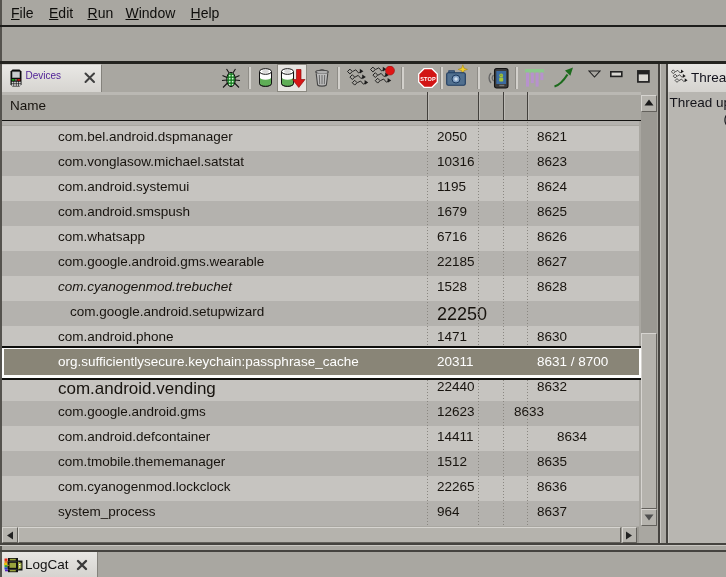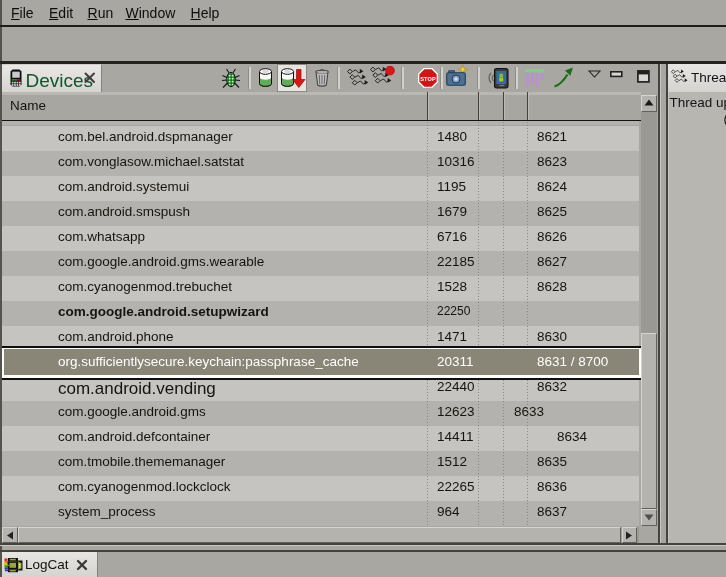--- a/index.html
+++ b/index.html
@@ -43,21 +43,21 @@
       <rect x="1.7" y="12.7" width="1.8" height="1.8" fill="#d2d2d2"></rect>
       <rect x="4.1" y="12.7" width="1.8" height="1.8" fill="#d2d2d2"></rect>
       <rect x="6.5" y="12.7" width="1.8" height="1.8" fill="#d2d2d2"></rect>
       <rect x="8.9" y="12.7" width="1.8" height="1.8" fill="#d2d2d2"></rect>
       <rect x="1.7" y="15.1" width="1.8" height="1.8" fill="#d2d2d2"></rect>
       <rect x="4.1" y="15.1" width="1.8" height="1.8" fill="#d2d2d2"></rect>
       <rect x="6.5" y="15.1" width="1.8" height="1.8" fill="#d2d2d2"></rect>
       <rect x="8.9" y="15.1" width="1.8" height="1.8" fill="#d2d2d2"></rect>
     </svg>
   </div>
-  <span class="abs" style="left:25.5px;top:70px;font-size:19px;color:#14532d;">Devices</span>
+  <span class="abs" style="left:25.5px;top:70px;font-size:10px;color:#4c1d95;">Devices</span>
   <svg class="abs" style="left:83.5px;top:71.5px;" width="12" height="12">
     <path d="M1.5 1.5 L10 10 M10 1.5 L1.5 10" stroke="#3f3f3f" stroke-width="2" stroke-linecap="round"></path>
   </svg>
 
   <div id="toolbar">
     <div class="abs" style="left:277px;top:63.5px;width:30px;height:28.5px;background:#e6e4e0;border:1px solid #8a8880;"></div>
     <svg class="abs" style="left:220px;top:66px;" width="22" height="24">
       <defs>
         <pattern id="bugp" width="3" height="3" patternUnits="userSpaceOnUse">
           <rect width="3" height="3" fill="#2e9e38"></rect>
@@ -201,21 +201,21 @@
   <div class="abs" style="left:503px;top:92px;width:1px;height:27.5px;background:#43413d;"></div>
   <div class="abs" style="left:504px;top:93px;width:1px;height:26.5px;background:#bcbab5;"></div>
   <div class="abs" style="left:527px;top:92px;width:1px;height:27.5px;background:#43413d;"></div>
   <div class="abs" style="left:528px;top:93px;width:1px;height:26.5px;background:#bcbab5;"></div>
   <div class="abs" style="left:2px;top:119.5px;width:639px;height:1.8px;background:#121210;"></div>
 
   <div id="tbody">
     <div class="abs" style="left:2px;top:121.3px;width:637px;height:4.2px;background:#b4b2ae;"></div>
     <div class="abs" style="left:2px;top:125.5px;width:637px;height:25px;background:#c6c4c0;"></div>
     <span class="abs" style="left:58px;top:129.3px;font-size:13.5px;color:#17130e;">com.bel.android.dspmanager</span>
-    <span class="abs" style="left:437px;top:129.3px;font-size:13.5px;color:#17130e;">1480</span>
+    <span class="abs" style="left:437px;top:129.3px;font-size:13.5px;color:#17130e;">2050</span>
     <span class="abs" style="left:537px;top:129.3px;font-size:13.5px;color:#17130e;">8621</span>
     <div class="abs" style="left:2px;top:150.5px;width:637px;height:25px;background:#b4b2ae;"></div>
     <span class="abs" style="left:58px;top:154.3px;font-size:13.5px;color:#17130e;">com.vonglasow.michael.satstat</span>
     <span class="abs" style="left:437px;top:154.3px;font-size:13.5px;color:#17130e;">10316</span>
     <span class="abs" style="left:537px;top:154.3px;font-size:13.5px;color:#17130e;">8623</span>
     <div class="abs" style="left:2px;top:175.5px;width:637px;height:25px;background:#c6c4c0;"></div>
     <span class="abs" style="left:58px;top:179.3px;font-size:13.5px;color:#17130e;">com.android.systemui</span>
     <span class="abs" style="left:437px;top:179.3px;font-size:13.5px;color:#17130e;">1195</span>
     <span class="abs" style="left:537px;top:179.3px;font-size:13.5px;color:#17130e;">8624</span>
     <div class="abs" style="left:2px;top:200.5px;width:637px;height:25px;background:#b4b2ae;"></div>
@@ -224,26 +224,26 @@
     <span class="abs" style="left:537px;top:204.3px;font-size:13.5px;color:#17130e;">8625</span>
     <div class="abs" style="left:2px;top:225.5px;width:637px;height:25px;background:#c6c4c0;"></div>
     <span class="abs" style="left:58px;top:229.3px;font-size:13.5px;color:#17130e;">com.whatsapp</span>
     <span class="abs" style="left:437px;top:229.3px;font-size:13.5px;color:#17130e;">6716</span>
     <span class="abs" style="left:537px;top:229.3px;font-size:13.5px;color:#17130e;">8626</span>
     <div class="abs" style="left:2px;top:250.5px;width:637px;height:25px;background:#b4b2ae;"></div>
     <span class="abs" style="left:58px;top:254.3px;font-size:13.5px;color:#17130e;">com.google.android.gms.wearable</span>
     <span class="abs" style="left:437px;top:254.3px;font-size:13.5px;color:#17130e;">22185</span>
     <span class="abs" style="left:537px;top:254.3px;font-size:13.5px;color:#17130e;">8627</span>
     <div class="abs" style="left:2px;top:275.5px;width:637px;height:25px;background:#c6c4c0;"></div>
-    <span class="abs" style="left:58px;top:279.3px;font-size:13.5px;color:#17130e;">com.cyanogenmod.trebuchet</span>
+    <span class="abs" style="left:58px;top:279.3px;font-size:13.5px;color:#17130e;font-style:italic;">com.cyanogenmod.trebuchet</span>
     <span class="abs" style="left:437px;top:279.3px;font-size:13.5px;color:#17130e;">1528</span>
     <span class="abs" style="left:537px;top:279.3px;font-size:13.5px;color:#17130e;">8628</span>
     <div class="abs" style="left:2px;top:300.5px;width:637px;height:25px;background:#b4b2ae;"></div>
-    <span class="abs" style="left:58px;top:304.3px;font-size:13.5px;color:#17130e;font-weight:bold;">com.google.android.setupwizard</span>
-    <span class="abs" style="left:437px;top:304.3px;font-size:12px;color:#17130e;">22250</span>
+    <span class="abs" style="left:70px;top:304.3px;font-size:13.5px;color:#17130e;">com.google.android.setupwizard</span>
+    <span class="abs" style="left:437px;top:304.3px;font-size:18px;color:#17130e;">22250</span>
     <span class="abs" style="left:537px;top:304.3px;font-size:13.5px;color:#17130e;margin-top:36px;">8629</span>
     <div class="abs" style="left:2px;top:325.5px;width:637px;height:25px;background:#c6c4c0;"></div>
     <span class="abs" style="left:58px;top:329.3px;font-size:13.5px;color:#17130e;">com.android.phone</span>
     <span class="abs" style="left:437px;top:329.3px;font-size:13.5px;color:#17130e;">1471</span>
     <span class="abs" style="left:537px;top:329.3px;font-size:13.5px;color:#17130e;">8630</span>
     <div class="abs" style="left:2px;top:350.5px;width:637px;height:25px;background:#b4b2ae;"></div>
     <div class="abs" style="left:2px;top:375.5px;width:637px;height:25px;background:#c6c4c0;"></div>
     <span class="abs" style="left:58px;top:379.3px;font-size:17px;color:#17130e;">com.android.vending</span>
     <span class="abs" style="left:437px;top:379.3px;font-size:13.5px;color:#17130e;">22440</span>
     <span class="abs" style="left:537px;top:379.3px;font-size:13.5px;color:#17130e;">8632</span>

